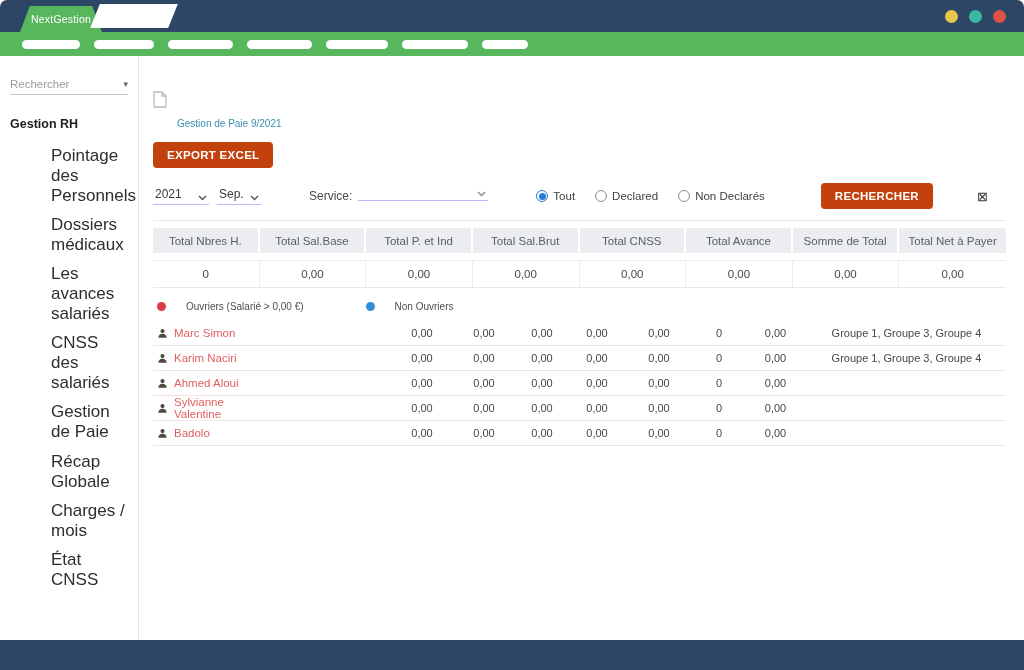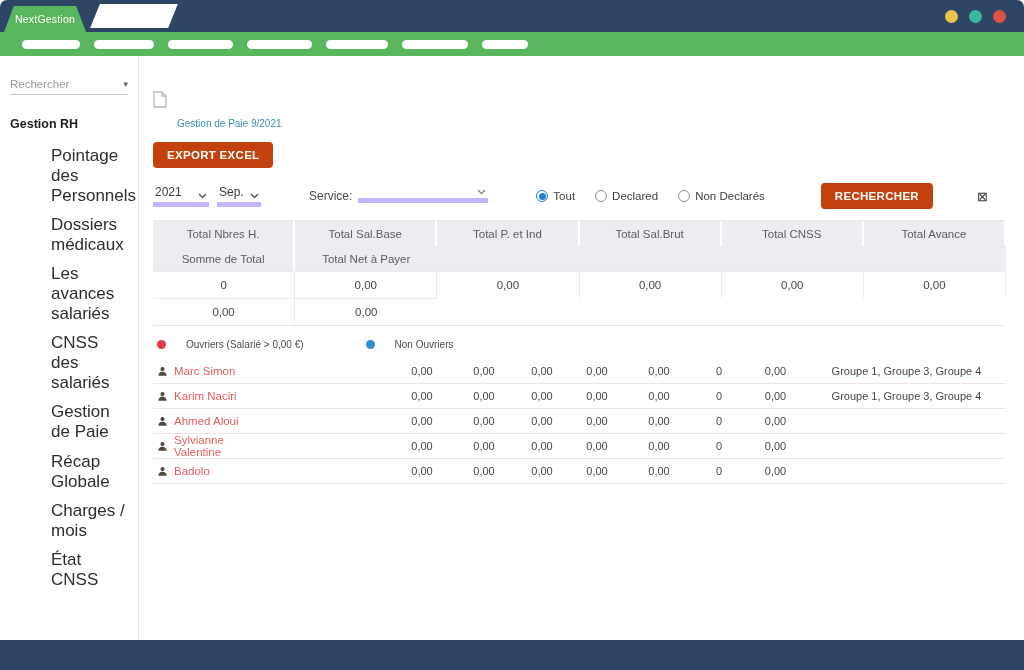--- a/index.html
+++ b/index.html
@@ -1,21 +1,21 @@
 <!DOCTYPE html>
 <html><head>
 <meta charset="utf-8">
 <style>
   * { margin:0; padding:0; box-sizing:border-box; }
   html,body { width:1024px; height:670px; background:#fff; font-family:"Liberation Sans", sans-serif; }
   .window { width:1024px; height:670px; display:flex; flex-direction:column; overflow:hidden; background:#fff; }
 
   
   .topbar { height:32px; background:#2d4665; position:relative; flex:0 0 auto; border-radius:7px 7px 0 0; }
-  .brand-tab { position:absolute; left:4px; bottom:0; width:82px; height:26px; background:#58b65c;
+  .brand-tab { position:absolute; left:20px; bottom:0; width:82px; height:26px; background:#58b65c;
                clip-path:polygon(12% 0, 88% 0, 100% 100%, 0 100%); display:flex; align-items:center; justify-content:center; }
   .brand-tab span { color:#fff; font-size:10.5px; letter-spacing:.2px; }
   .tab-ghost { position:absolute; left:95px; bottom:4px; width:78px; height:24px; background:#fff; transform:skewX(-22deg); }
   .dots { position:absolute; right:18px; top:10px; display:flex; gap:11px; }
   .dot { width:13px; height:13px; border-radius:50%; }
   .dot-yellow { background:#e9c64b; } .dot-teal { background:#3cb8a0; } .dot-red { background:#dd5247; }
 
   
   .navbar { height:24px; background:#58b65c; flex:0 0 auto; display:flex; align-items:center; padding-left:22px; gap:14px; }
   .pill { height:9px; background:#fff; border-radius:5px; }
@@ -34,37 +34,37 @@
 
   
   .main { flex:1 1 auto; padding:14px 18px 0 14px; min-width:0; }
   .crumb { display:flex; align-items:center; gap:10px; margin-bottom:13px; }
   .crumb-title { color:#3b90ae; font-size:10px;margin-top:48px; }
   .btn { display:inline-block; background:#c2410c; color:#fff; font-weight:bold; font-size:11.5px;
          border:none; border-radius:4px; padding:7px 14px; letter-spacing:.3px; cursor:pointer; font-family:inherit; }
   .export-row { margin-bottom:15px; }
 
   .filter-row { display:flex; align-items:center; margin-bottom:11px; height:26px; }
-  .u-select { display:flex; align-items:flex-end; gap:6px; border-bottom:5px solid #c4b5fd; padding:0 2px 3px 2px; }
+  .u-select { display:flex; align-items:flex-end; gap:6px; border-bottom:1px solid #c4b5fd; padding:0 2px 3px 2px; }
   .u-select .val { font-size:12px; color:#3a3a3a; }
   .sel-year { width:56px; justify-content:space-between; margin-right:8px; }
   .sel-month { width:44px; justify-content:space-between; margin-right:48px; }
   .svc-label { font-size:12px; color:#4a4a4a; margin-right:6px; }
   .sel-service { width:130px; justify-content:flex-end; margin-right:48px; }
   .chev { flex:0 0 auto; }
   .radios { display:flex; align-items:center; gap:20px; margin-right:56px; }
   .radio-opt { display:flex; align-items:center; gap:5px; cursor:pointer; }
   .rb { width:12px; height:12px; border-radius:50%; border:1.5px solid #8b8b8b; background:#fff; }
   .rb.on { border-color:#2a7cd4; position:relative; }
   .rb.on::after { content:""; position:absolute; inset:1.5px; border-radius:50%; background:#2a7cd4; }
   .radio-opt span { font-size:11.5px; color:#3f3f3f; }
   .broken-ico { font-size:13px; color:#333; margin-left:44px; margin-right:18px; cursor:pointer; }
 
   .totals { border:1px solid #e7e9ec; border-left:none; border-right:none; margin-bottom:13px; }
-  .t-row { display:grid; grid-template-columns:repeat(6,1fr); }
+  .t-row { display:grid; grid-template-columns:repeat(8,1fr);margin-top:7px; }
   .t-head { background:#ebedf1; }
   .t-head .t-cell { font-size:11.5px; color:#5a6068; height:25px; border-right:2px solid #fff; }
   .t-cell { display:flex; align-items:center; justify-content:center; }
   .t-vals .t-cell { height:27px; font-size:11.5px; color:#44484c; border-right:1px solid #ececec; border-top:1px solid #ececec; }
   .t-row .t-cell:last-child { border-right:none; }
 
   .legend { display:flex; align-items:center; gap:10px; margin-bottom:9px; padding-left:4px; }
   .leg-item { display:flex; align-items:center; gap:20px; margin-right:52px; }
   .leg-dot { width:9px; height:9px; border-radius:50%; }
   .leg-red { background:#e0394a; } .leg-blue { background:#2d8fd8; }

